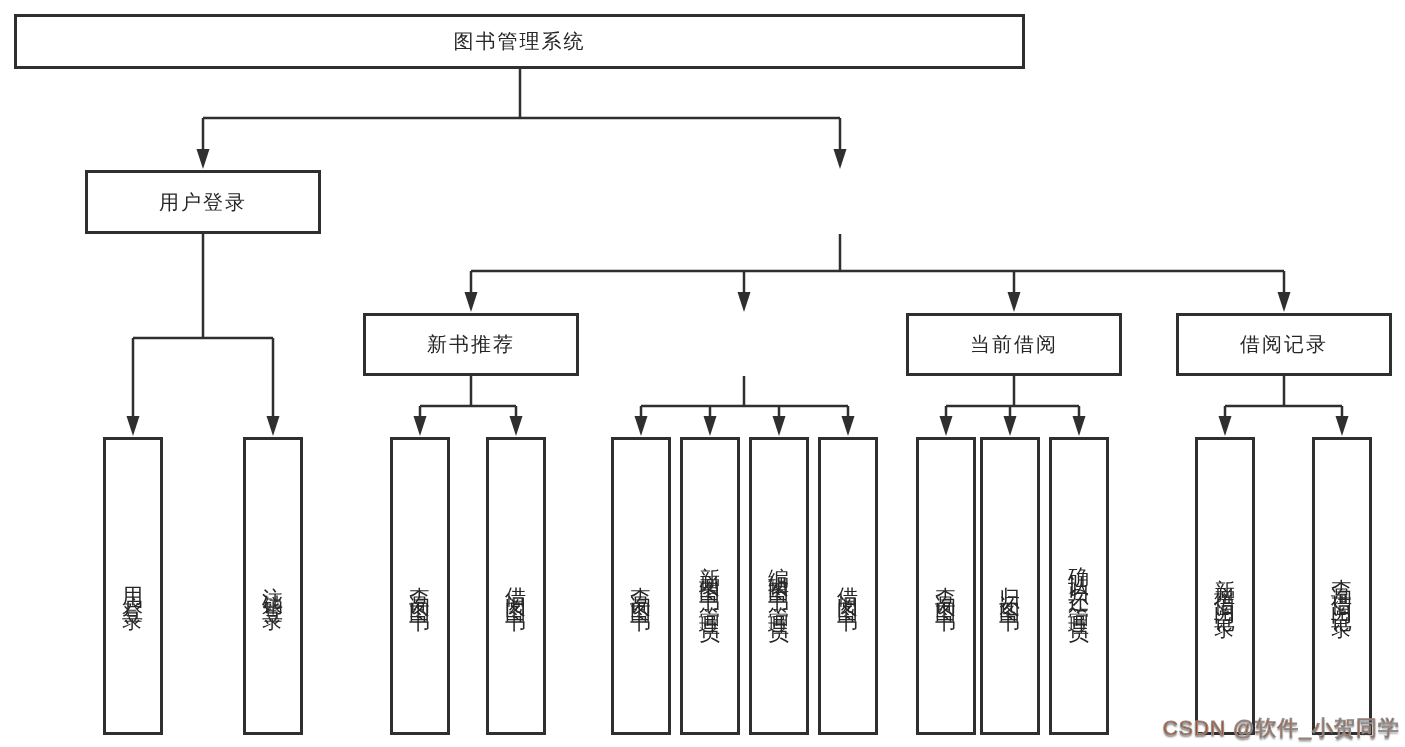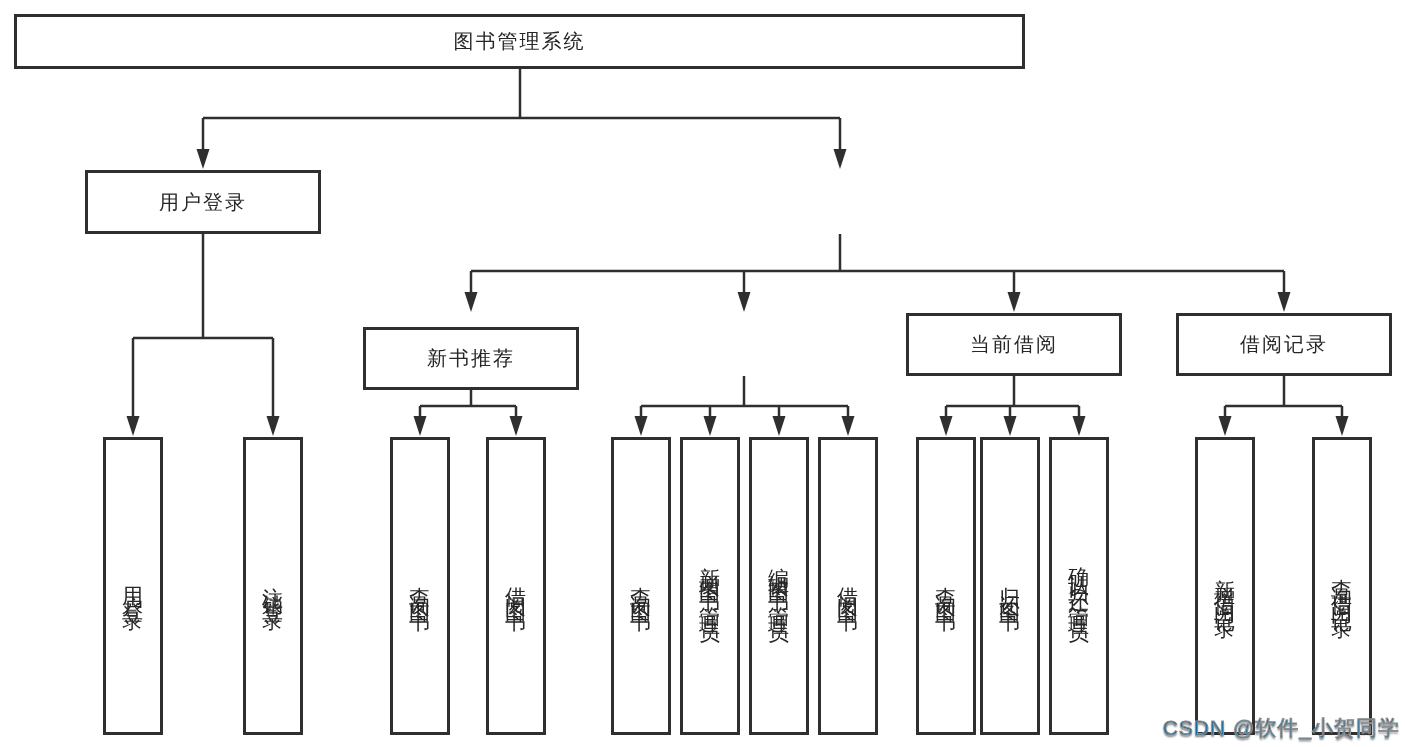--- a/index.html
+++ b/index.html
@@ -12,21 +12,21 @@
     position:absolute;background:#ffffff;border:3px solid #2f2f2f;
     box-sizing:border-box;display:flex;align-items:center;justify-content:center;
   }
   .box.h span{font-size:20px;letter-spacing:2px;white-space:nowrap;}
   .box.v .vtext{
     writing-mode:vertical-rl;text-orientation:mixed;
     font-size:21px;letter-spacing:8px;line-height:1;
   }
   .watermark{
     position:absolute;right:5px;top:714px;font-size:21px;letter-spacing:1px;
-    color:#0369a1;-webkit-text-stroke:1px #8f8f8f;
+    color:#c2410c;-webkit-text-stroke:1px #8f8f8f;
     text-shadow:0 2px 2px rgba(80,80,80,0.85);
     white-space:nowrap;
     text-align:right;
   }
 </style>
 </head>
 <body>
 
 <div class="canvas">
 
@@ -96,21 +96,21 @@
   </svg>
 
   <div class="box h" style="left:14px;top:14px;width:1011px;height:55px;">
     <span>图书管理系统</span>
   </div>
 
   <div class="box h" style="left:85px;top:170px;width:236px;height:64px;">
     <span>用户登录</span>
   </div>
 
-  <div class="box h" style="left:363px;top:327px;width:216px;height:63px;">
+  <div class="box h" style="left:363px;top:313px;width:216px;height:63px;">
     <span>新书推荐</span>
   </div>
   <div class="box h" style="left:906px;top:313px;width:216px;height:63px;">
     <span>当前借阅</span>
   </div>
   <div class="box h" style="left:1176px;top:313px;width:216px;height:63px;">
     <span>借阅记录</span>
   </div>
 
   <div class="box v" style="left:103px;top:437px;width:60px;height:298px;">

